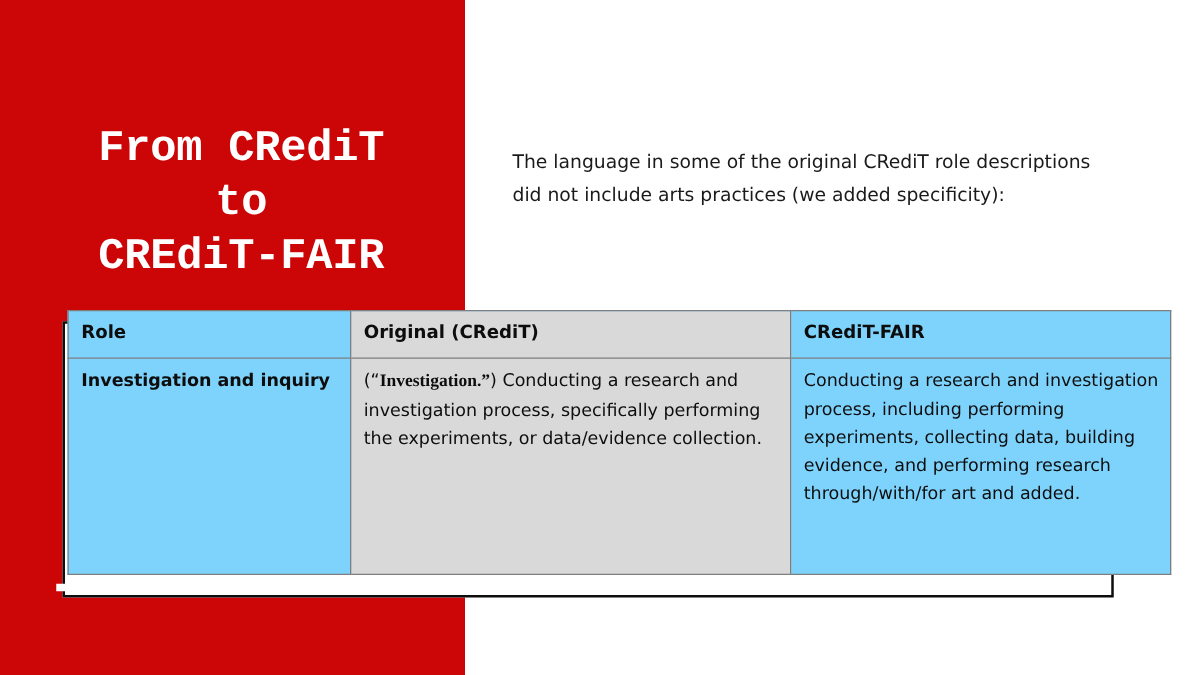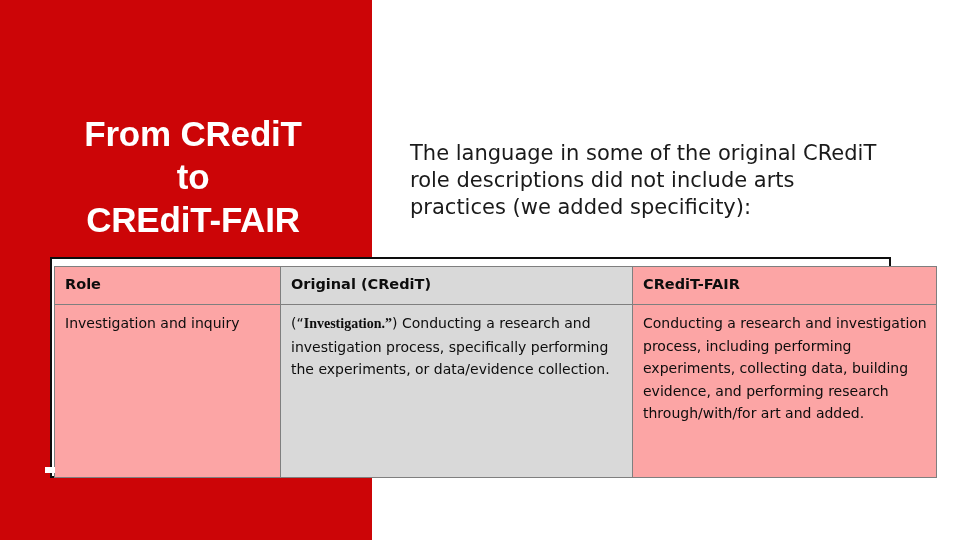--- a/index.html
+++ b/index.html
@@ -30,65 +30,64 @@
     top: 0;
     width: 372px;
     height: 540px;
     background: #CC0507;
   }
 
   
   #title {
     position: absolute;
     left: 48px;
-    top: 112px;
+    top: 98px;
     width: 290px;
     text-align: center;
     color: #ffffff;
-    font-family: Liberation Sans, sans-serif;
+    font-family: Liberation Mono, monospace;
     font-weight: bold;
     font-size: 35px;
     line-height: 43px;
     letter-spacing: -0.2px;
     white-space: pre-line;
   }
 
   
   #intro {
     position: absolute;
     left: 410px;
     top: 116px;
     width: 468px;
     color: #1a1a1a;
     font-family: "DejaVu Sans", sans-serif;
-    font-size: 21px;
+    font-size: 15px;
     line-height: 27px;
-    margin-top: 24px;
   }
 
   
   #table-frame {
     position: absolute;
     left: 50px;
     top: 257px;
     width: 841px;
     height: 221px;
     border: 2px solid #0d0d0d;
     background: #ffffff;
     box-sizing: border-box;
   }
 
   #data-table {
     position: absolute;
     left: 54px;
-    top: 266px;
+    top: 248px;
     width: 830px;
     border-collapse: collapse;
     table-layout: fixed;
-    background: #fca5a5;
+    background: #7dd3fc;
   }
 
   #data-table td, #data-table th {
     border: 1px solid #7f7f7f;
     vertical-align: top;
     text-align: left;
     padding: 7px 9px 7px 10px;
     font-family: "DejaVu Sans", sans-serif;
     font-size: 14px;
     line-height: 22.5px;
@@ -102,21 +101,21 @@
     padding-bottom: 6px;
     height: 25px;
   }
 
   .col-role   { width: 226px; }
   .col-orig   { width: 352px; }
   .col-fair   { width: 304px; }
 
   .shaded { background: #D9D9D9; }
 
-  .cell-role-text { font-weight: normal; }
+  .cell-role-text { font-weight: bold; }
 
   .row-body td { height: 158px; }
 
   
   #handle-tick {
     position: absolute;
     left: 45px;
     top: 467px;
     width: 10px;
     height: 6px;

